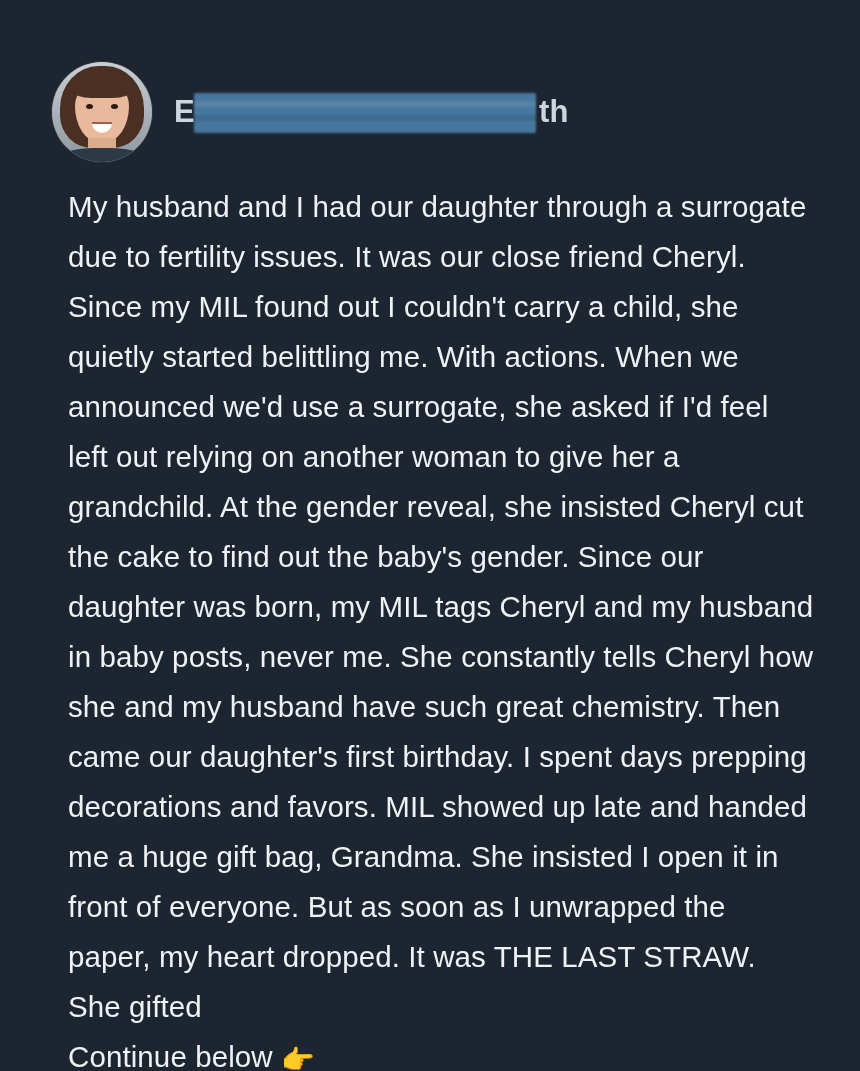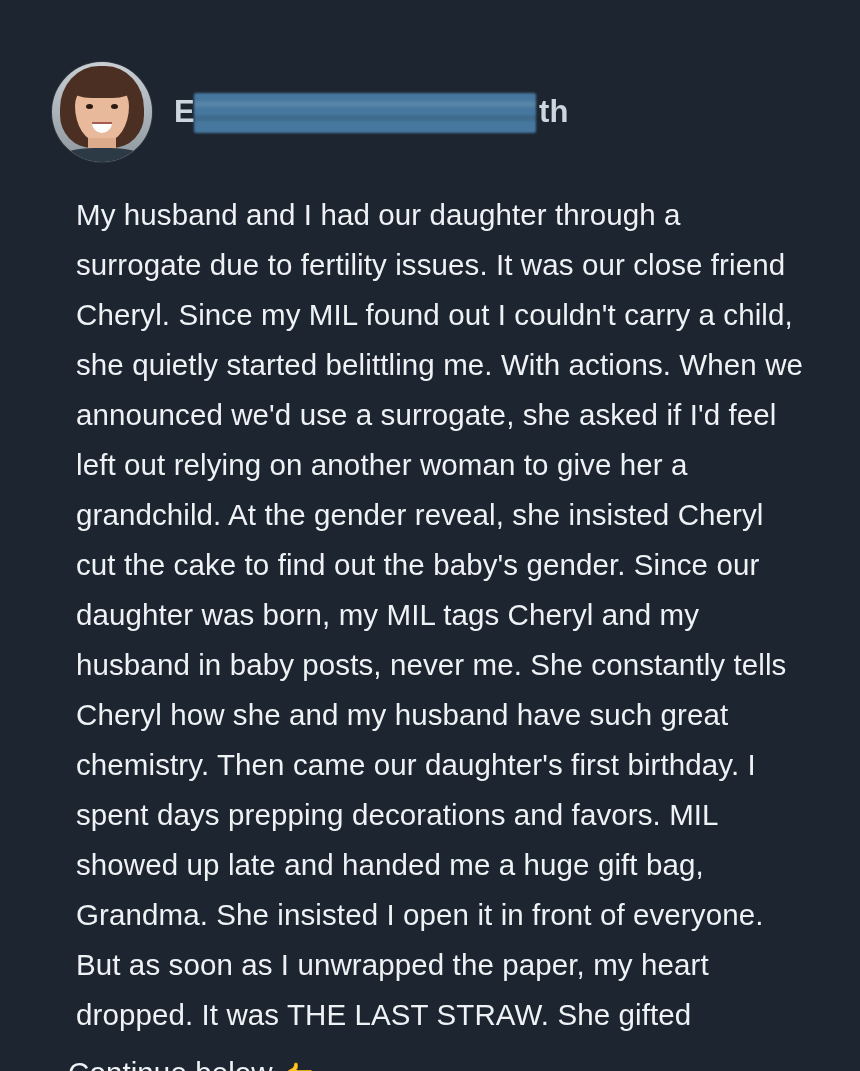--- a/index.html
+++ b/index.html
@@ -149,21 +149,21 @@
     left: 68px;
     right: 46px;
     top: 182px;
     font-size: 29.5px;
     line-height: 50px;
     font-weight: 400;
     color: #eef2f5;
     letter-spacing: 0.1px;
   }
   .body-text p {
-    margin: 8px;
+    margin: 0;
   }
   .continue-line {
     margin-top: 0;
     display: block;
   }
   .pointer-emoji {
     font-size: 27px;
     vertical-align: -2px;
   }
 </style>

